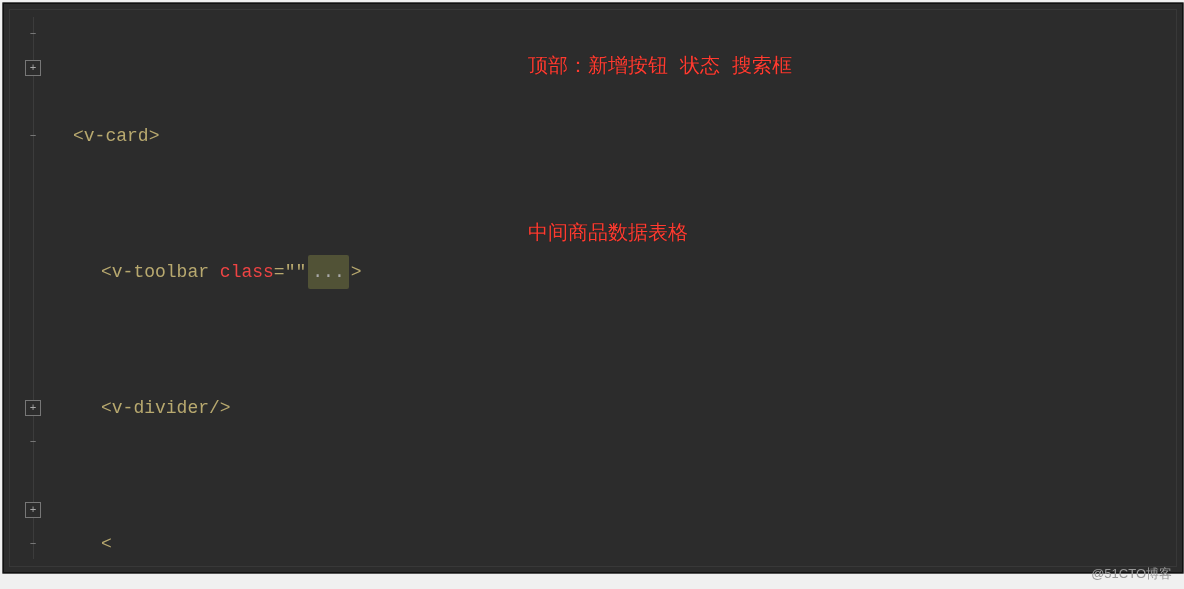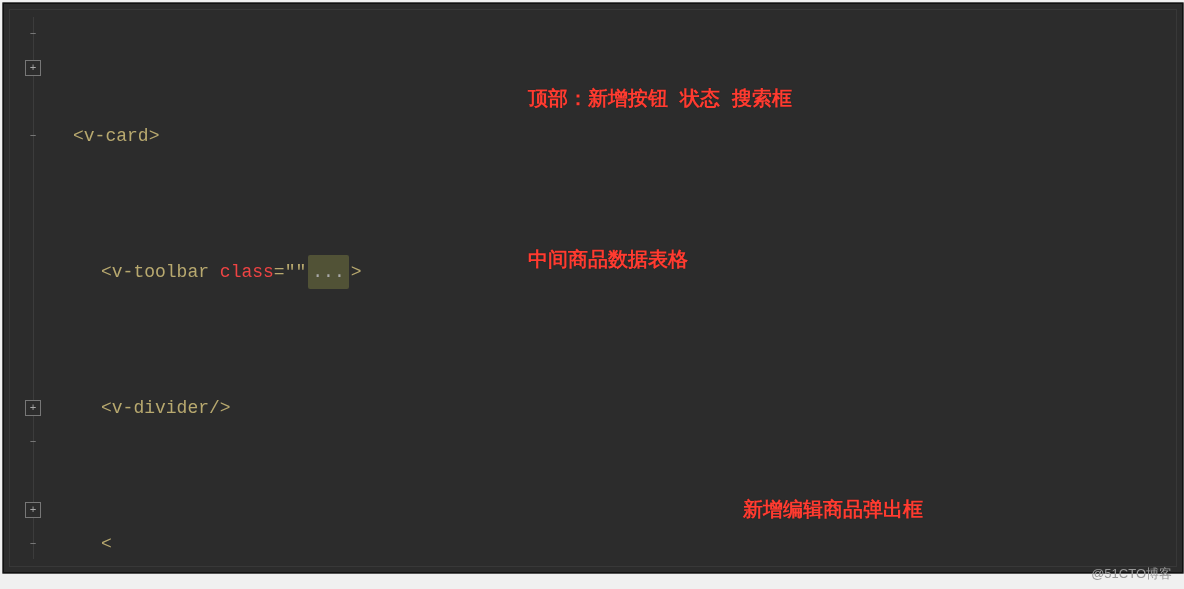--- a/index.html
+++ b/index.html
@@ -10,21 +10,21 @@
   .fold-line-v{position:absolute;left:50%;top:0;bottom:0;width:1px;background:rgba(255,255,255,0.08);}
   .gutter-line .box{width:14px;height:14px;border:1px solid #777;background:#2c2c2c;display:flex;align-items:center;justify-content:center;color:#aaa;font-size:11px;line-height:1;z-index:2;}
   .gutter-line .mark{width:14px;height:14px;display:flex;align-items:center;justify-content:center;color:#888;font-size:11px;line-height:1;z-index:2;}
   .code{position:absolute;left:60px;right:14px;top:14px;bottom:14px;font-size:18px;line-height:34px;white-space:pre;color:#bbb;}
   .row{height:34px;display:flex;align-items:center;}
   .p  {color:#b8a96f;}   
   .tag{color:#b8a96f;text-align:right;}   
   .attr{color:#ef4444;}  
   .str{color:#7b9e89;font-style:italic;}   
   .fold{color:#aaaaaa;background:#515236;border-radius:2px;padding:0 4px;margin:0 2px;}
-  .annot{position:absolute;color:#ff3b30;font-weight:bold;font-size:20px;white-space:nowrap;text-shadow:0 0 1px rgba(0,0,0,.4);margin-top:33px;}
+  .annot{position:absolute;color:#ff3b30;font-weight:normal;font-size:20px;white-space:nowrap;text-shadow:0 0 1px rgba(0,0,0,.4);}
   .watermark{position:absolute;right:12px;bottom:6px;color:#999;font-size:13px;font-family:sans-serif;text-align:center;}
   .i0{padding-left:10px}
   .i1{padding-left:38px}
 </style>
 </head>
 <body>
 
 <div class="frame">
 
   <div class="gutter">
@@ -90,18 +90,17 @@
     
     
     
     
     
     
     
   </div>
 
   <div class="annot" style="left:525px; top:49px;">顶部：新增按钮 状态 搜索框</div>
-  <div class="annot" style="left:525px; top:210px;">中间商品数据表格</div>
-  <div class="annot" style="left:740px; top:460px;">新增编辑商品弹出框</div>
+  <div class="annot" style="left:525px; top:216px;">中间商品数据表格</div>
 
 </div>
 
 <div class="watermark">@51CTO博客</div>
 
 </body></html>

